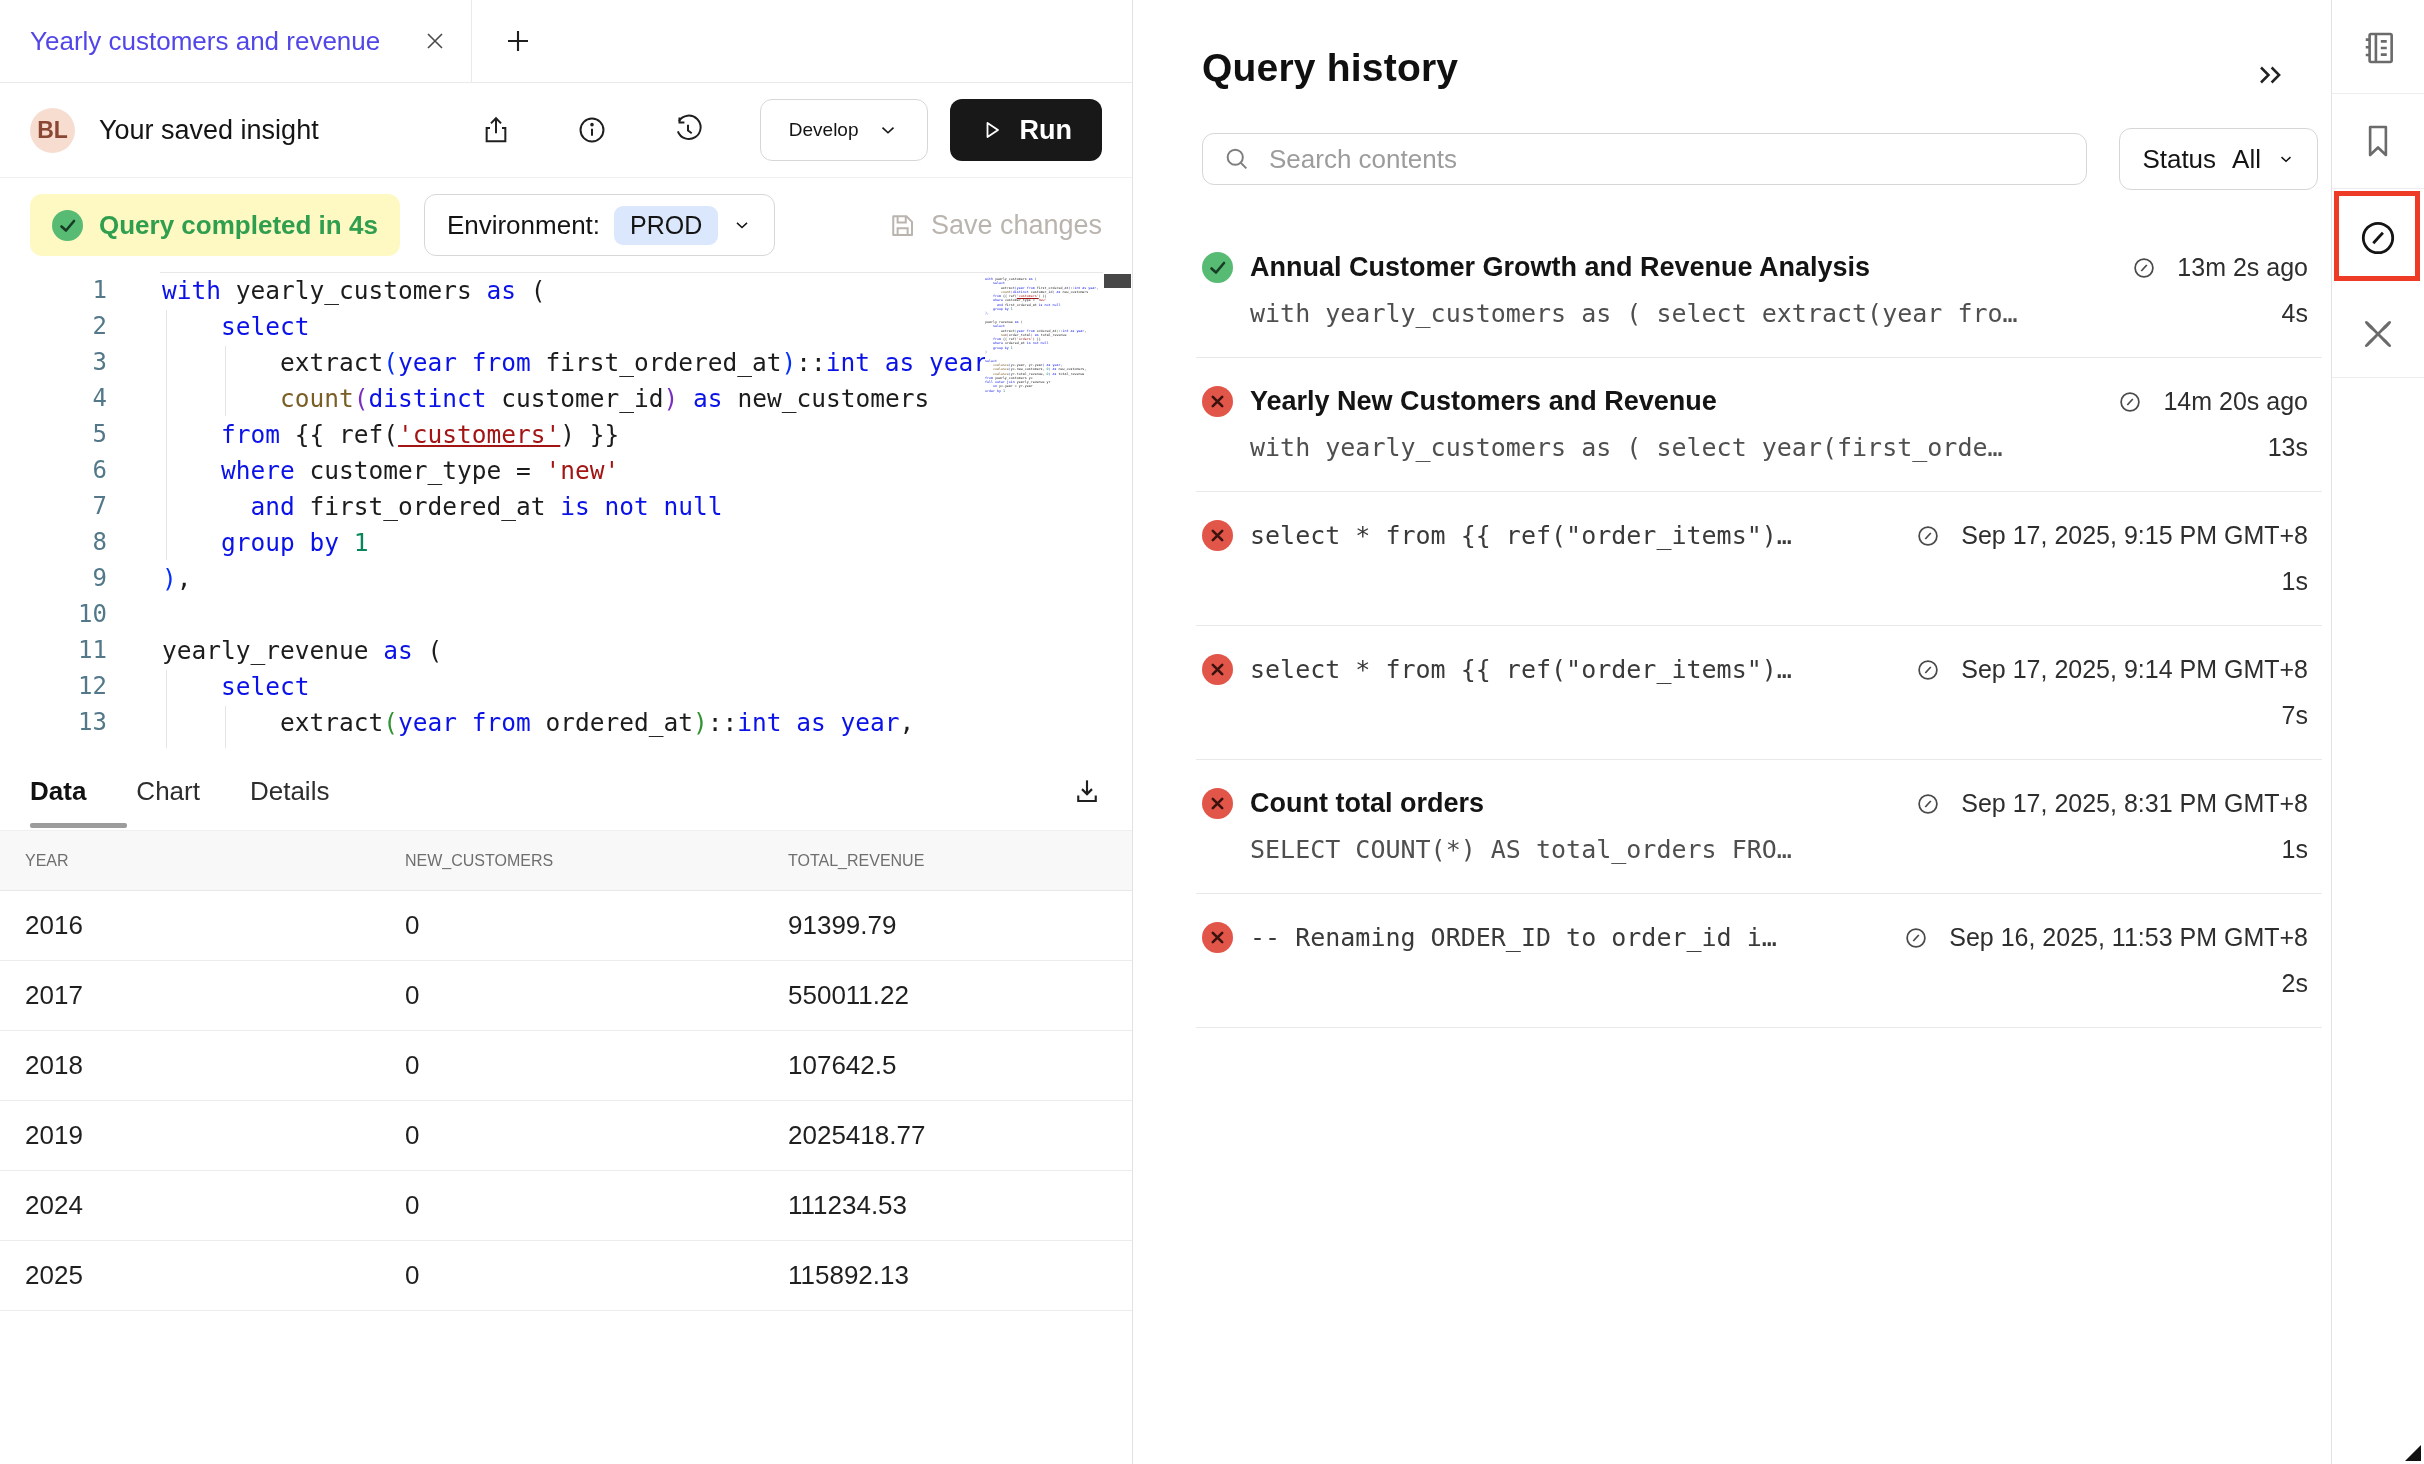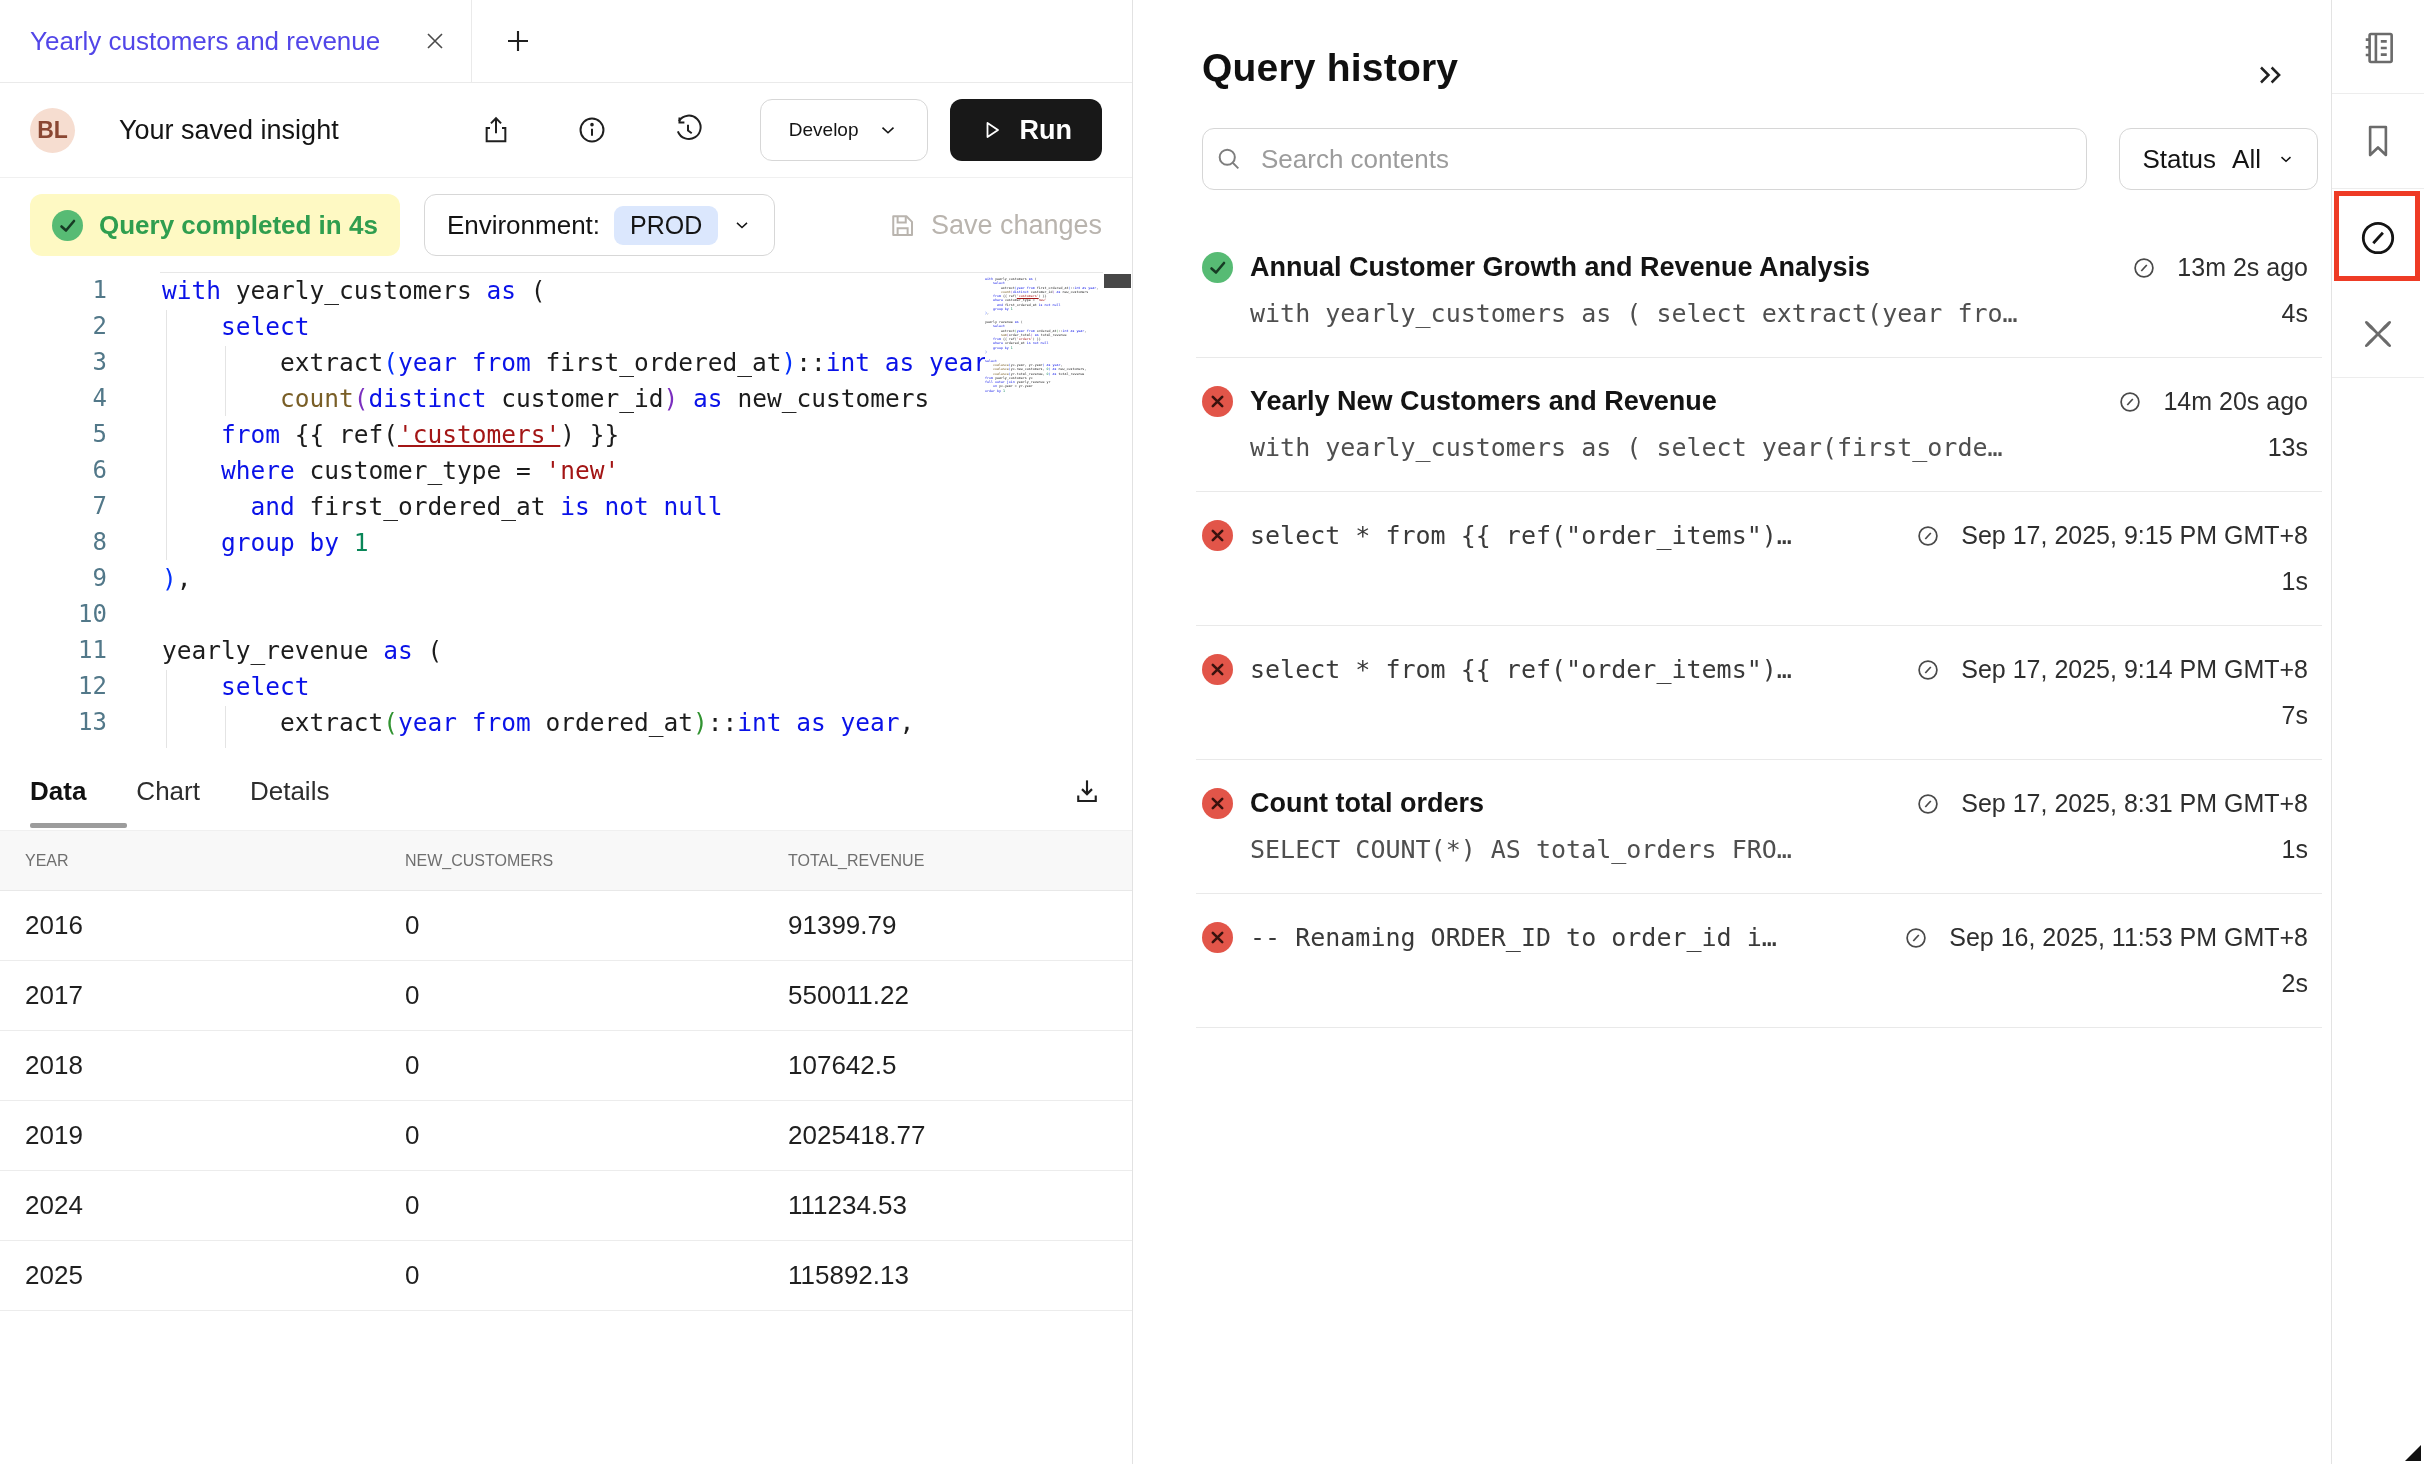--- a/index.html
+++ b/index.html
@@ -14,21 +14,21 @@
   .tabbar { height:83px; border-bottom:1px solid #eaeaea; display:flex; align-items:stretch; }
   .tab-active { width:472px; display:flex; align-items:center; gap:20px;
                 padding:0 24px 0 30px; border-right:1px solid #eaeaea; background:#fff; cursor:pointer; }
   .tab-title { color:#5246e8; font-size:26px; flex:1; white-space:nowrap; overflow:hidden; }
   .tab-close { color:#4a4a4a; flex:none; }
   .tab-new { width:92px; display:flex; align-items:center; justify-content:center; color:#1f1f1f; cursor:pointer; }
 
   .hdr { height:95px; display:flex; align-items:center; padding:0 30px; border-bottom:1px solid #f0f0f0; }
   .avatar { width:45px; height:45px; border-radius:50%; background:#f6ddd0; color:#8a4733;
             font-size:23px; font-weight:700; display:flex; align-items:center; justify-content:center; }
-  .hdr-title { font-size:27px; color:#141414; margin-left:44px; }
+  .hdr-title { font-size:27px; color:#141414; margin-left:24px; }
   .hdr-icons { margin-left:auto; display:flex; align-items:center; gap:64px; color:#1f1f1f; }
   .icon-btn { cursor:pointer; display:flex; }
   .btn-develop { margin-left:56px; height:62px; padding:0 28px; border:1.5px solid #d7d7d7; border-radius:12px;
                  background:#fff; display:flex; align-items:center; gap:18px; font-size:19px; color:#141414; cursor:pointer; }
   .btn-run { margin-left:22px; height:62px; padding:0 30px; border-radius:12px; background:#181818; color:#fff;
              display:flex; align-items:center; gap:16px; font-size:27px; font-weight:700; cursor:pointer; }
 
   .statusrow { height:94px; display:flex; align-items:center; padding:0 30px; }
   .badge-ok { height:62px; background:#fef9c3; border-radius:12px; display:flex; align-items:center;
               gap:16px; padding:0 22px; color:#2f9e4f; font-size:26px; font-weight:700; }
@@ -72,22 +72,22 @@
            display:flex; align-items:center; color:#6f6f6f; font-size:16px; }
   .c1 { flex:0 0 380px; padding-left:25px; } .c2 { flex:0 0 383px; padding-left:25px; } .c3 { flex:1; padding-left:25px; }
   .t-row { height:70px; display:flex; align-items:center; border-bottom:1px solid #ececec; font-size:26px; color:#1f1f1f; }
 
   
   .right-panel { position:absolute; left:1134px; top:0; width:1196px; height:1464px; background:#fff; }
   .qh-head { display:flex; align-items:flex-start; padding:46px 42px 0 68px; }
   .qh-title { font-size:39px; font-weight:700; color:#101010; letter-spacing:0.2px; }
   .collapse { margin-left:auto; margin-top:14px; color:#222; cursor:pointer; }
   .qh-controls { display:flex; align-items:center; gap:32px; margin:38px 12px 0 68px; }
-  .searchbox { flex:1; height:62px; border:1.5px solid #d6d6d6; border-radius:12px; display:flex;
-               align-items:center; padding:0 12px; gap:18px; color:#8f8f8f; }
+  .searchbox { flex:1; height:52px; border:1.5px solid #d6d6d6; border-radius:12px; display:flex;
+               align-items:center; padding:0 20px; gap:18px; color:#8f8f8f; }
   .searchbox input { border:none; outline:none; flex:1; font-size:26px; color:#222;
                      font-family:"Liberation Sans", sans-serif; background:transparent; }
   .searchbox input::placeholder { color:#9c9c9c; }
   .status-select { flex:none; height:62px; border:1.5px solid #d6d6d6; border-radius:12px; display:flex;
                    align-items:center; gap:16px; padding:0 22px; font-size:26px; color:#141414; cursor:pointer; }
   .h-list { margin:34px 8px 0 62px; }
   .h-item { height:134px; border-bottom:1px solid #e9e9e9; padding:28px 14px 0 6px; cursor:pointer; }
   .h-row1 { display:flex; align-items:center; gap:17px; }
   .h-title { font-size:27px; font-weight:700; color:#141414; white-space:nowrap; }
   .h-title.mono { font-family:"DejaVu Sans Mono", monospace; font-weight:400; font-size:25px; color:#3a3a3a; }

